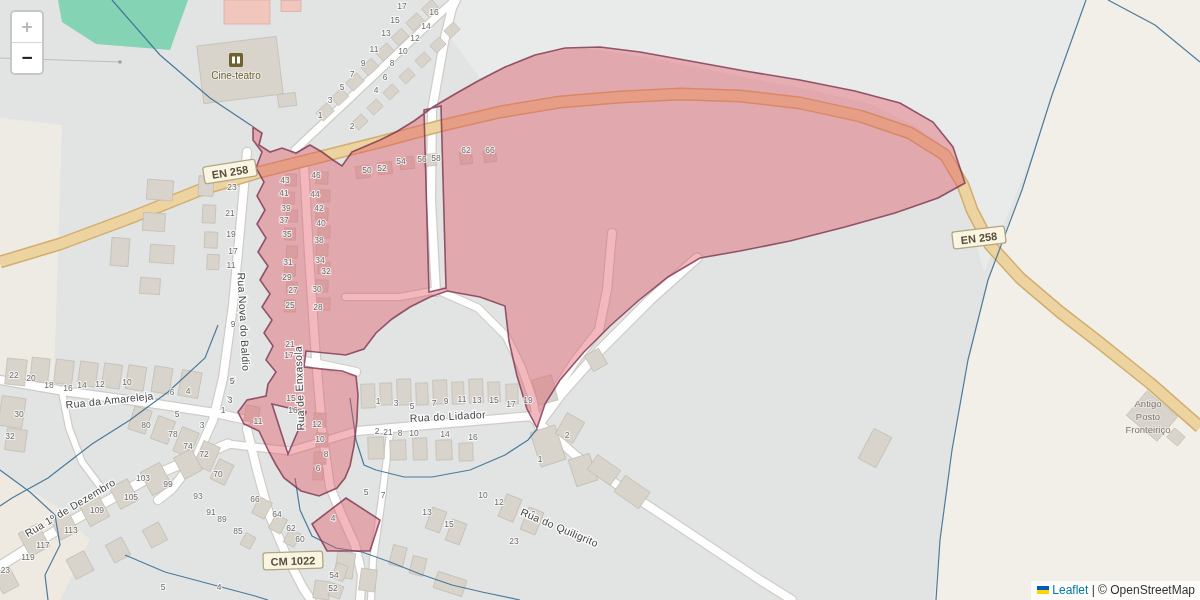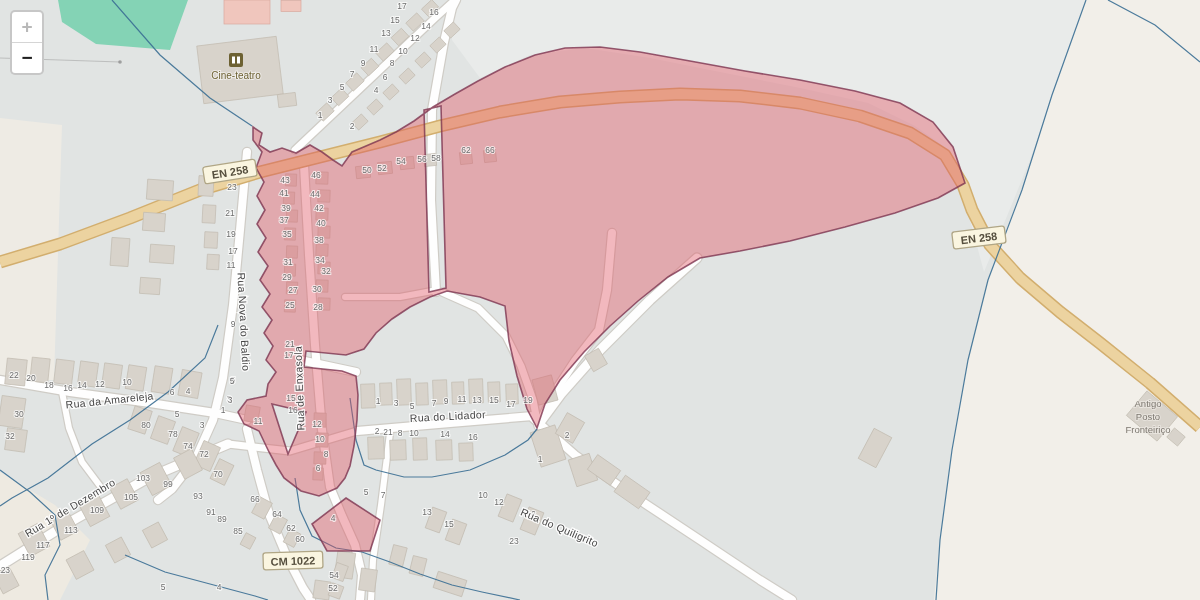--- a/index.html
+++ b/index.html
@@ -398,13 +398,16 @@
         <text x="1148" y="420" class="poi-line">Posto</text>
         <text x="1148" y="433" class="poi-line">Fronteiriço</text>
       </g>
   </svg>
 
   <div class="leaflet-bar">
     <a class="zbtn zin">+</a>
     <a class="zbtn zout">−</a>
   </div>
 
+  <div class="attrib">
+    <span class="flag"></span><a class="leaflet-link">Leaflet</a><span> | </span><a class="osm-link">© OpenStreetMap</a>
+  </div>
 </div>
 
 </body></html>

